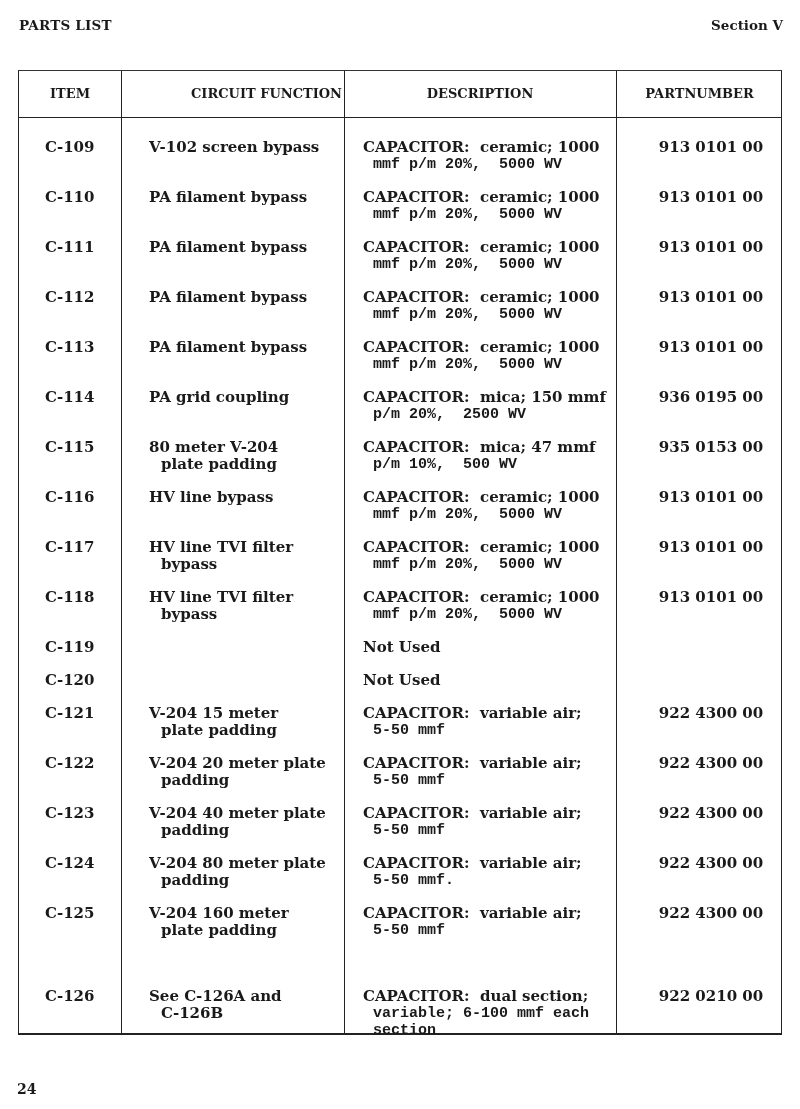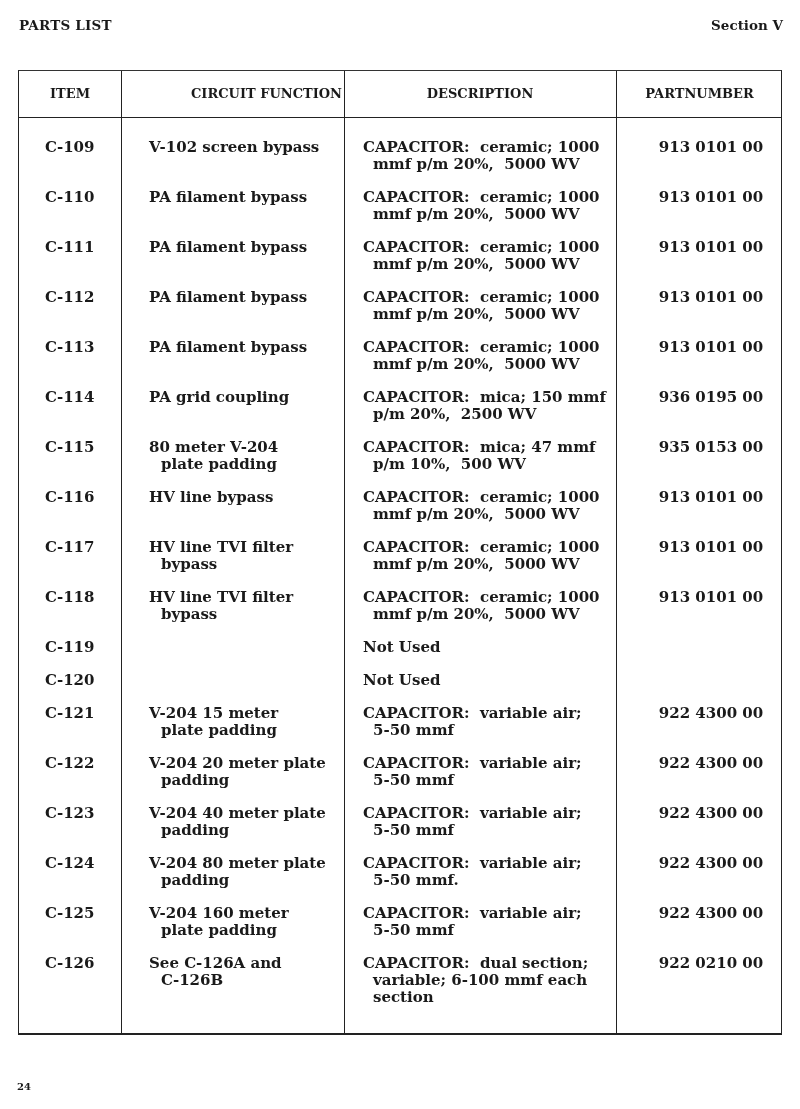--- a/index.html
+++ b/index.html
@@ -75,37 +75,37 @@
       top: 68px;
     }
     .row {
       position: relative;
       font-size: 15px;
       font-weight: bold;
       line-height: 17px;
     }
     .row.tall { height: 50px; }
     .row.short { height: 33px; }
-    .row.triple { height: 67px; }
+    .row.triple { height: 67px; margin-top: 33px; }
     .cell {
       position: absolute;
       top: 0;
     }
     .c-item { left: 26px; width: 70px; }
     .c-func { left: 130px; width: 200px; }
     .c-desc { left: 344px; width: 270px; }
     .c-part { left: 622px; width: 140px; text-align: center; }
     .line { display: block; white-space: pre; }
     .indent { padding-left: 12px; }
-    .indent-sm { padding-left: 10px; }
+    .indent-sm { padding-left: 10px; font-family: Liberation Mono, monospace; }
     .page-number {
       position: absolute;
       left: 17px;
       top: 1081px;
-      font-size: 10px;
+      font-size: 14px;
       font-weight: bold;
     }
   </style>
 </head>
 <body>
 
 <div class="page-header-left">PARTS LIST</div>
 <div class="page-header-right">Section V</div>
 
 <div class="table-frame">

